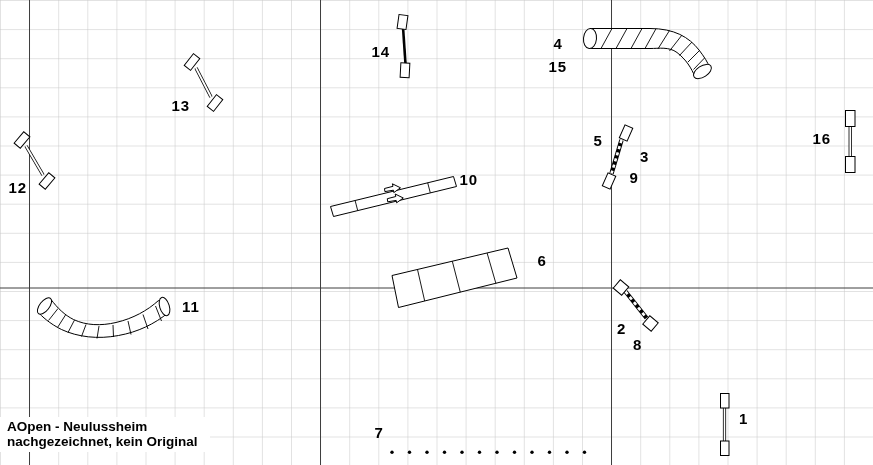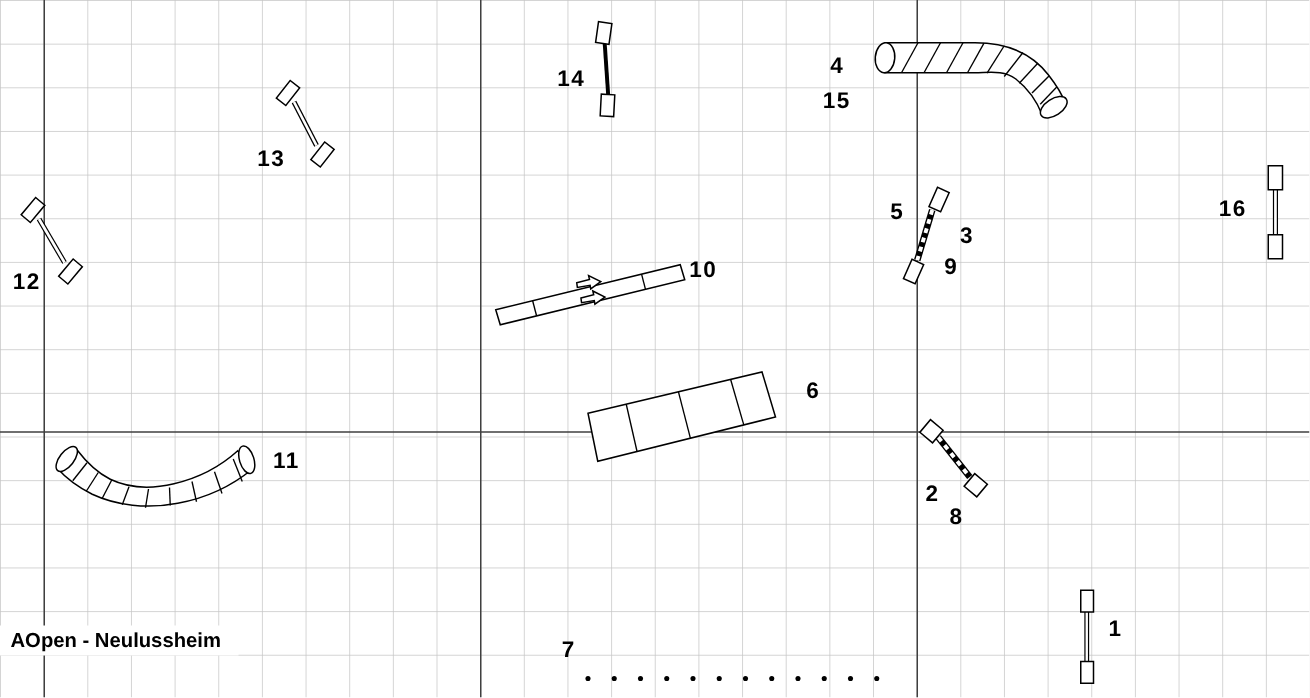--- a/index.html
+++ b/index.html
@@ -177,13 +177,14 @@
     <text class="num" x="182" y="312">11</text>
     <text class="num" x="8.5" y="192.5">12</text>
     <text class="num" x="171.5" y="110.5">13</text>
     <text class="num" x="371.5" y="57">14</text>
     <text class="num" x="812.5" y="144">16</text>
   </g>
 </svg>
 
 <div class="footer">
   <div>AOpen - Neulussheim</div>
+  <div>nachgezeichnet, kein Original</div>
 </div>
 
 </body></html>

